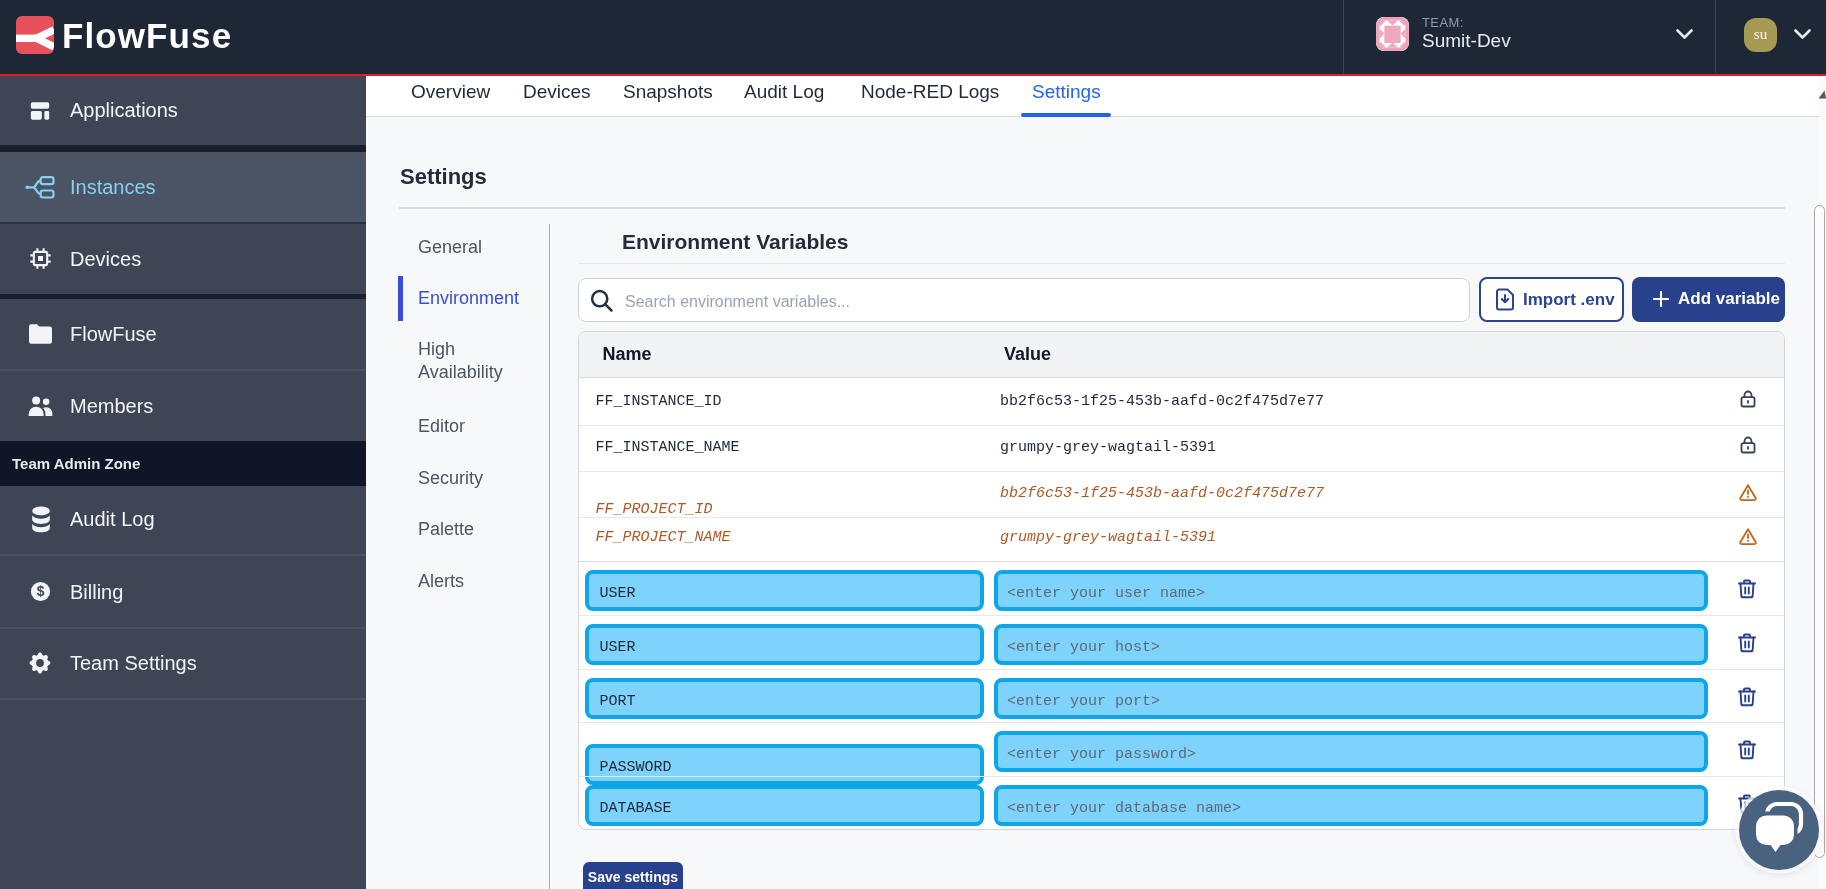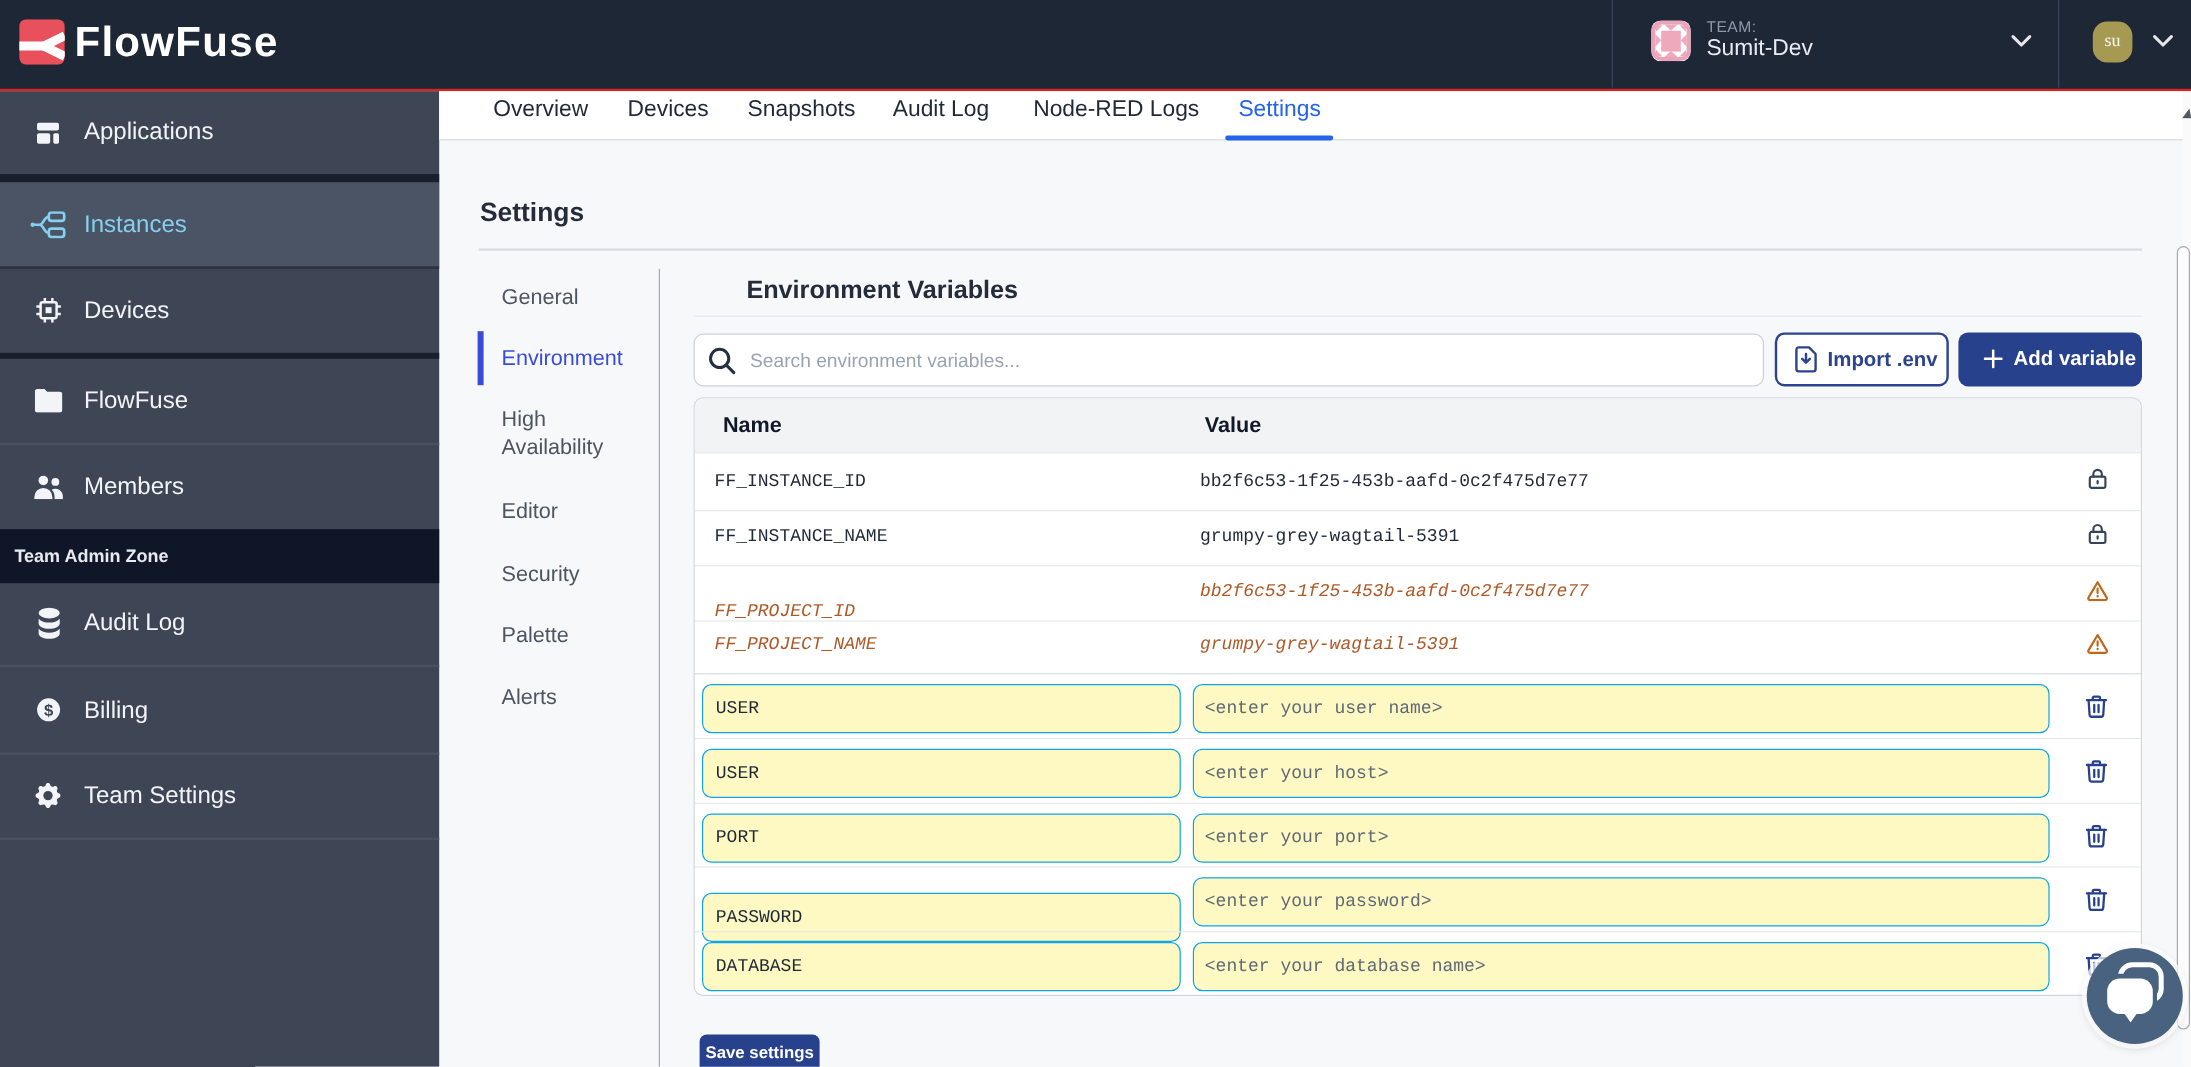--- a/index.html
+++ b/index.html
@@ -7,21 +7,21 @@
   body { font-family:"Liberation Sans", sans-serif; background:#F7F8FA; position:relative; }
   .abs { position:absolute; }
   svg { display:block; }
   .tab { font-size:19px; color:#1F2937; }
   .subnav { font-size:18px; color:#4D5562; line-height:23px; }
   .mono { font-family:"Liberation Mono", monospace; font-size:15px; color:#1F2937; white-space:pre; }
   .ital { font-style:italic; color:#AE5A28; }
   .lock { width:16px; height:18px; }
   .warn { width:18px; height:18px; }
   .trash { width:18px; height:20px; }
-  .nin, .vin { height:41px; background:#fef9c3; border:1px solid #0ea5e9; border-radius:8px; }
+  .nin, .vin { height:41px; background:#7dd3fc; border:4px solid #0ea5e9; border-radius:8px; }
   .nin { width:399px; }
   .vin { width:714px; }
   .nin span, .vin span { position:absolute; left:11px; top:11px; font-family:"Liberation Mono", monospace; font-size:15px; color:#1F2937; white-space:pre; }
   .vin span { left:9px; color:#5F6975; }
 </style>
 </head>
 <body>
 
 <div class="abs" id="hdr" style="left:0;top:0;width:1826px;height:76px;background:#1E2736;border-bottom:2px solid #E02020;">
 

